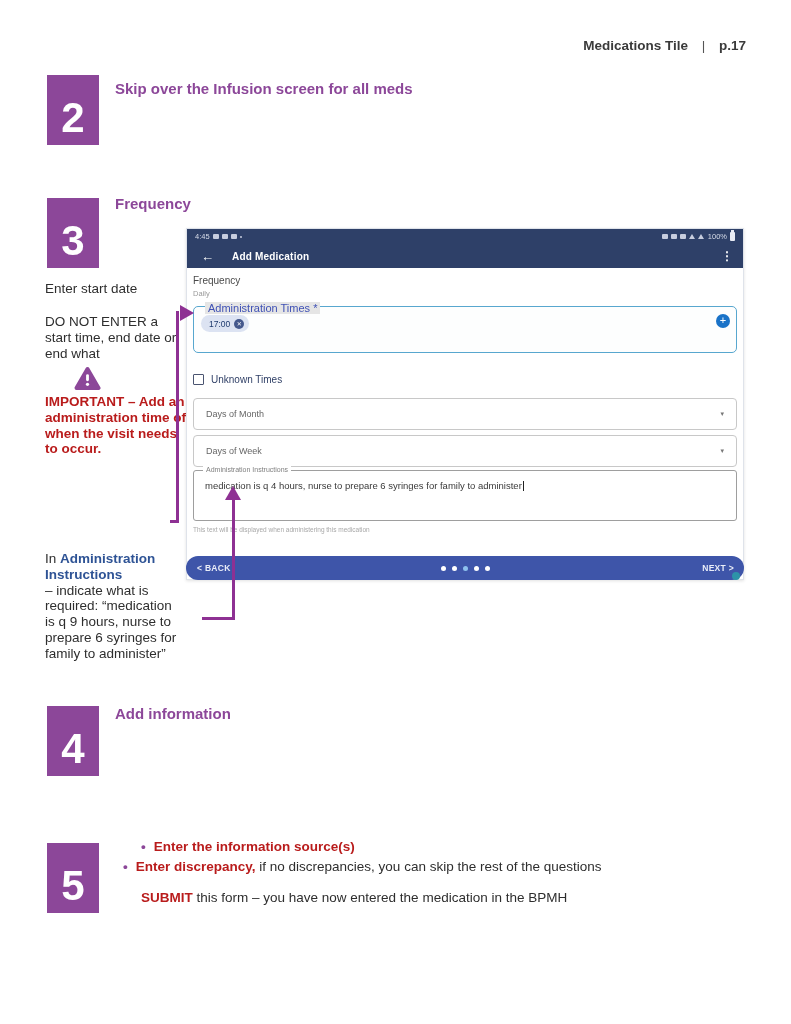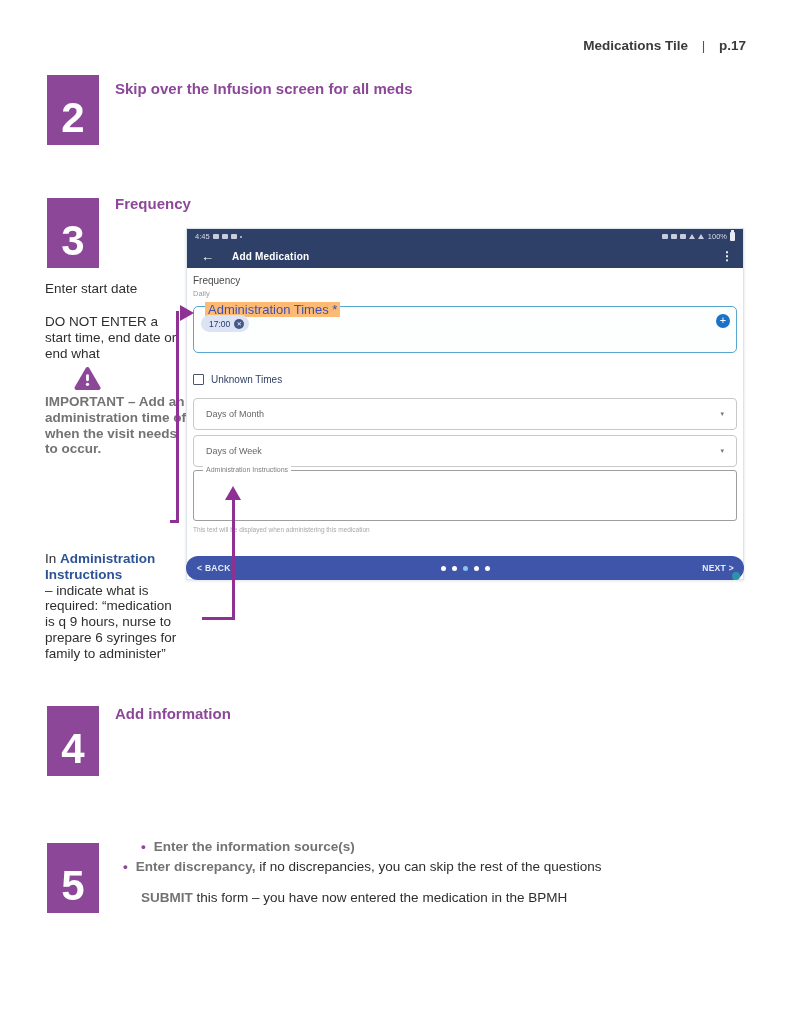--- a/index.html
+++ b/index.html
@@ -17,21 +17,21 @@
   
   .step-square {
     width:52px; height:70px; background:#8c4799; color:#ffffff;
     display:flex; align-items:flex-end; justify-content:center;
     font-size:42px; font-weight:bold; line-height:1.1; padding-bottom:4px;
   }
   .step-title { font-size:15px; font-weight:bold; color:#8c4799; }
 
   
   .note { font-size:13.5px; color:#2e2e2e; line-height:15.8px; font-weight:500; }
-  .note-purple { color:#737373; font-weight:bold; }
+  .note-purple { color:#b91c1c; font-weight:bold; }
   .blue-bold { color:#2e5395; font-weight:bold; }
 
   
   .tablet {
     left:186px; top:228px; width:558px; height:352px; background:#ffffff;
     border:1px solid #dfe3ea; box-shadow:0 1px 3px rgba(0,0,0,0.12); z-index:1;
   }
   .statusbar {
     position:absolute; left:0; top:0; width:100%; height:15px; background:#2e4068;
     display:flex; align-items:center; padding:0 8px; color:#d7dce9; font-size:7.5px;
@@ -52,21 +52,21 @@
   .appbar .menu { margin-left:auto; margin-right:10px; font-size:12px; font-weight:bold; }
 
   .form-label { font-size:10px; color:#4a4a4a; }
   .form-sub { font-size:7.5px; color:#9a9a9a; }
 
   .times-field {
     left:193px; top:306px; width:544px; height:47px;
     border:1.5px solid #58a7cf; border-radius:5px; background:#fdfefe;
   }
   .times-label {
-    left:205px; top:302px; font-size:13px; color:#3f51b5; background:#fdba74; padding:0 3px;
+    left:205px; top:302px; font-size:11px; color:#3f51b5; background:#e5e5e5; padding:0 3px;
     z-index:2;
   }
   .chip {
     left:201px; top:315px; height:17px; background:#dce3f2; border-radius:9px;
     display:flex; align-items:center; padding:0 5px 0 8px; font-size:8.5px; color:#1e3a6d; z-index:2;
   }
   .chip-close {
     width:10px; height:10px; border-radius:50%; background:#44588c; color:#ffffff;
     font-size:6px; display:flex; align-items:center; justify-content:center; margin-left:4px; cursor:pointer;
   }
@@ -221,20 +221,23 @@
     <span>Days of Month</span>
     <span class="caret">▾</span>
   </div>
   <div class="abs dropdown" style="left:193px; top:435px; z-index:2;">
     <span>Days of Week</span>
     <span class="caret">▾</span>
   </div>
 
   <div class="abs instr-field" style="z-index:2;"></div>
   <div class="abs instr-label">Administration Instructions</div>
+  <div class="abs instr-value">
+    <span>medication is q 4 hours, nurse to prepare 6 syringes for family to administer</span><span class="text-cursor"></span>
+  </div>
   <div class="abs helper" style="z-index:2;">This text will be displayed when administering this medication</div>
 
   <div class="abs navbar">
     <span class="back-btn">&lt; BACK</span>
     <div class="dots">
       <span class="dot"></span>
       <span class="dot"></span>
       <span class="dot active"></span>
       <span class="dot"></span>
       <span class="dot"></span>

